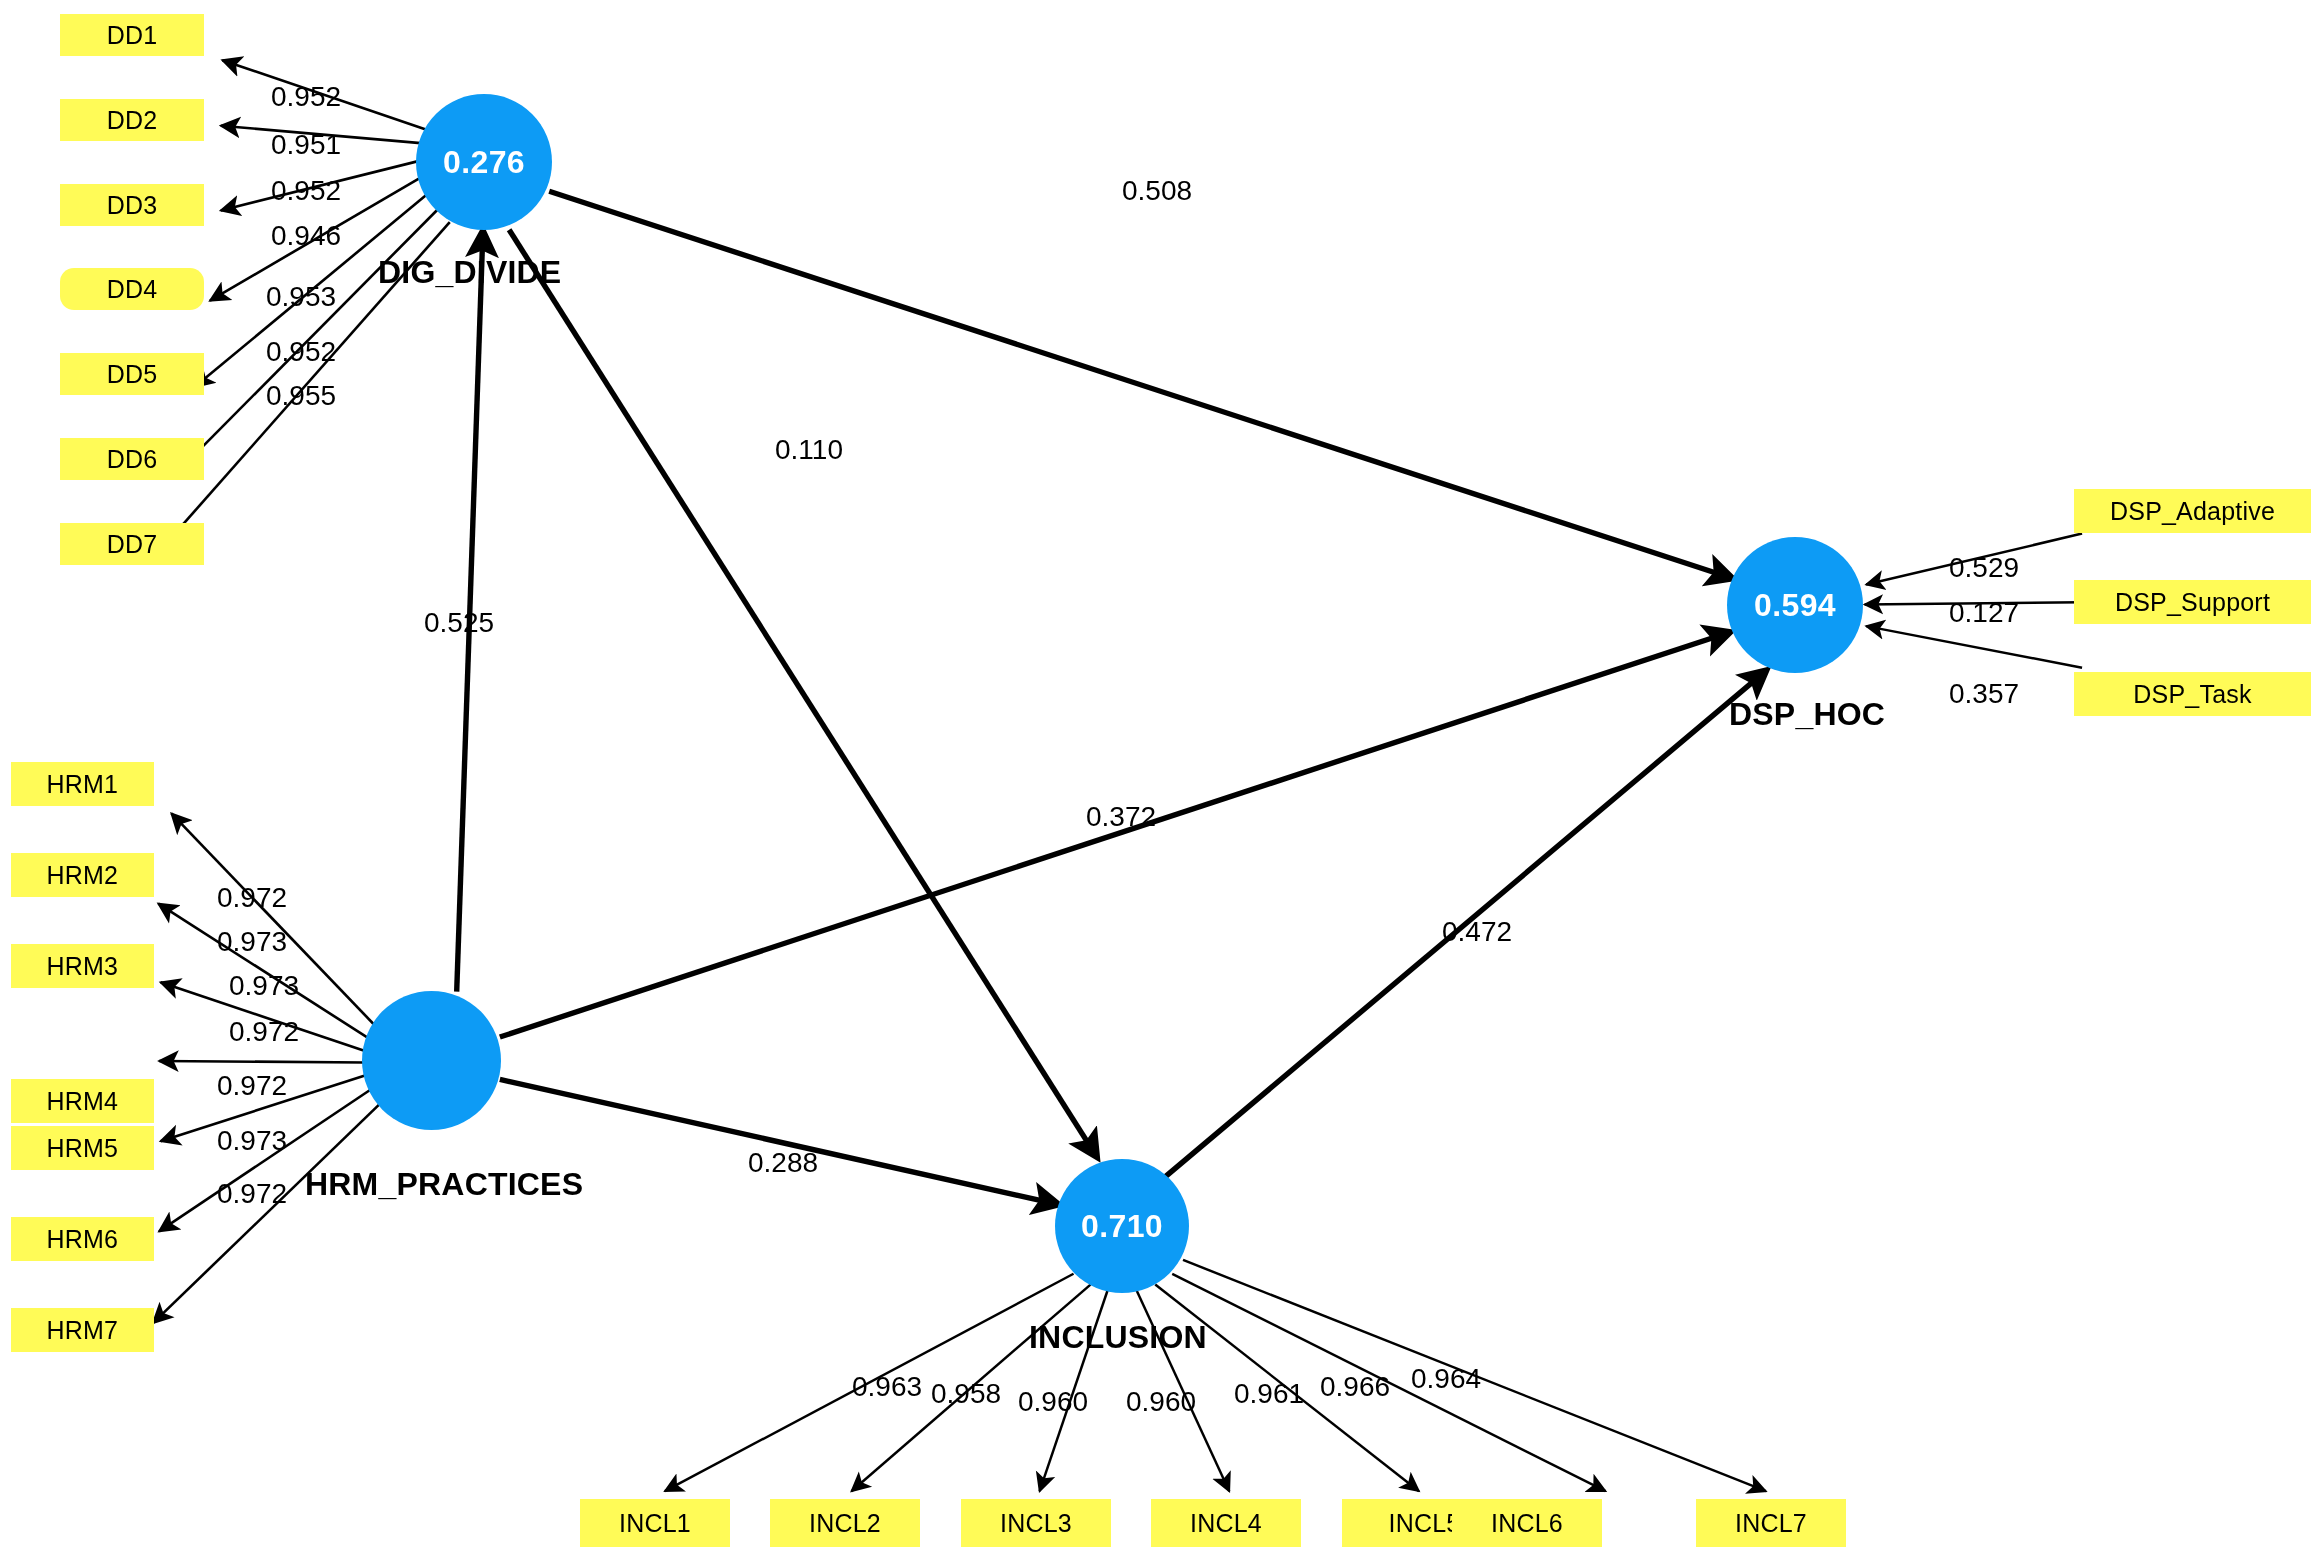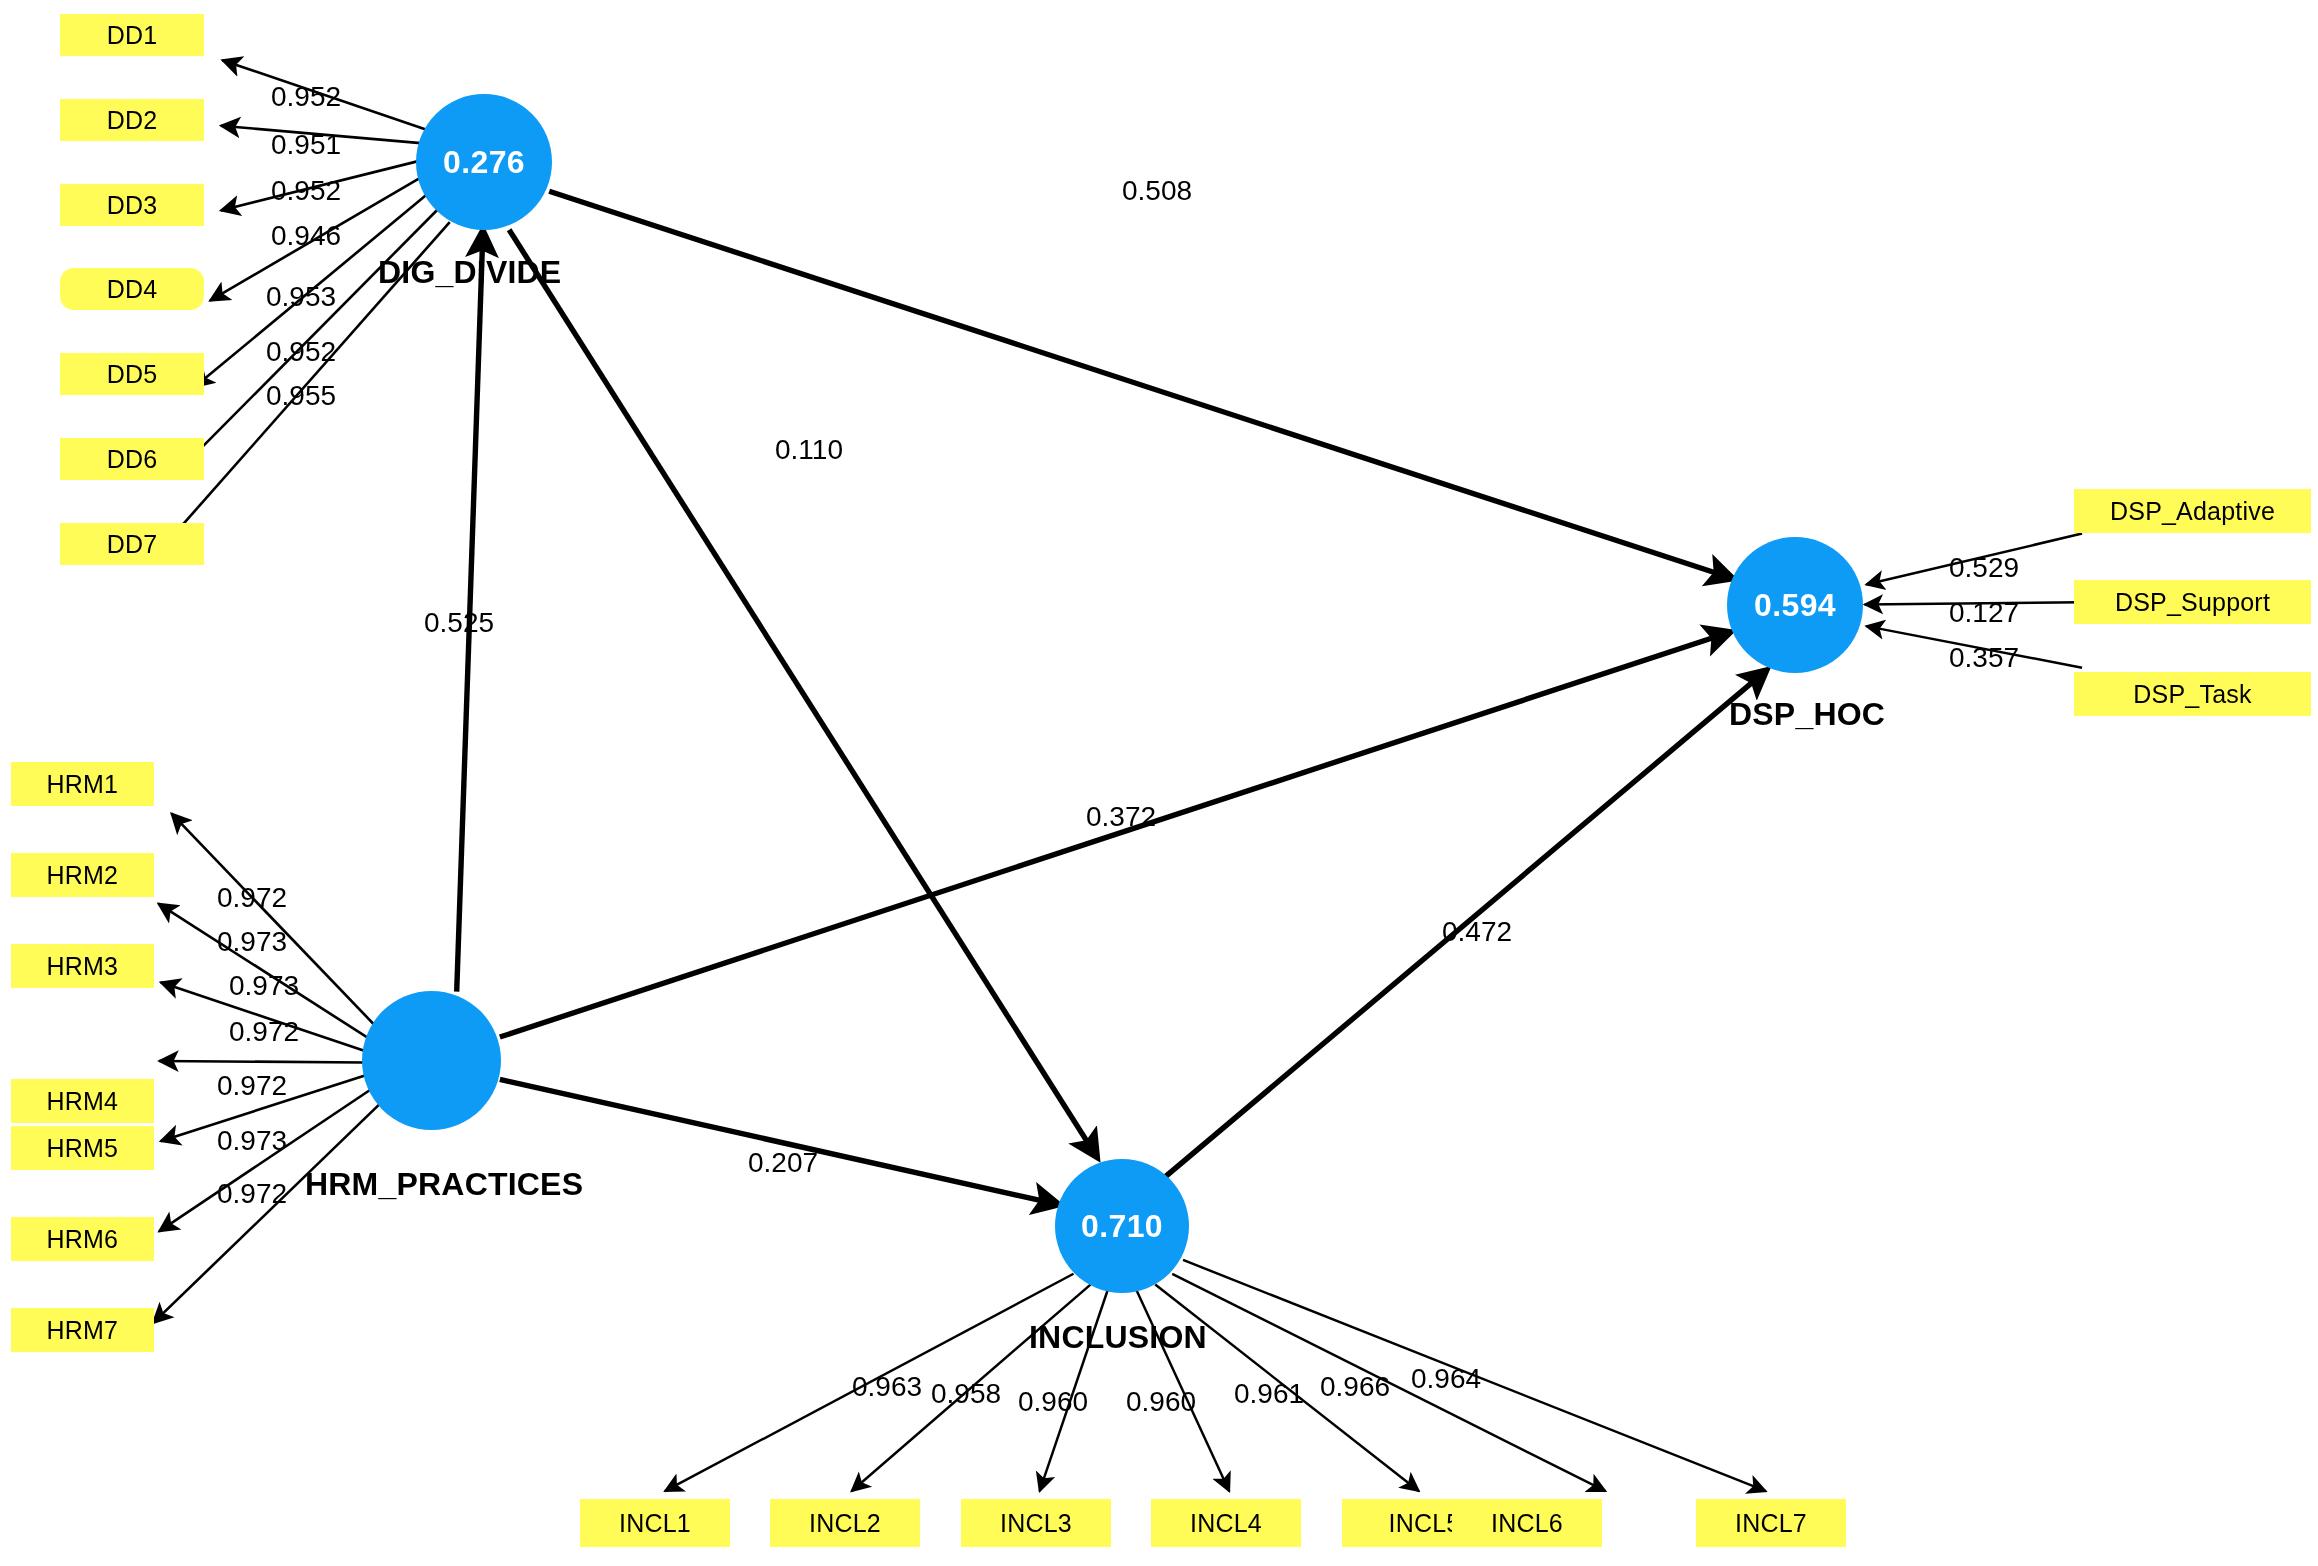--- a/index.html
+++ b/index.html
@@ -226,27 +226,27 @@
   </div>
   <div class="ind-box" style="left:2074px; top:580px; width:237px; height:44px;">
     <span>DSP_Support</span>
   </div>
   <div class="ind-box" style="left:2074px; top:672px; width:237px; height:44px;">
     <span>DSP_Task</span>
   </div>
 
   <div class="coef" style="left:1949px; top:554px;">0.529</div>
   <div class="coef" style="left:1949px; top:599px;">0.127</div>
-  <div class="coef" style="left:1949px; top:644px;">0.357</div>
+  <div class="coef" style="left:1949px; top:680px;">0.357</div>
 
   <div class="coef" style="left:1122px; top:177px;">0.508</div>
   <div class="coef" style="left:775px; top:436px;">0.110</div>
   <div class="coef" style="left:424px; top:609px;">0.525</div>
   <div class="coef" style="left:1086px; top:803px;">0.372</div>
-  <div class="coef" style="left:748px; top:1149px;">0.207</div>
+  <div class="coef" style="left:748px; top:1149px;">0.288</div>
   <div class="coef" style="left:1442px; top:918px;">0.472</div>
 
   <div class="lv-node" style="left:416px; top:94px; width:136px; height:136px;">
     <span>0.276</span>
   </div>
   <div class="lv-label" style="left:378px; top:254px;">DIG_DIVIDE</div>
 
   <div class="lv-node" style="left:362px; top:991px; width:139px; height:139px;">
     <span></span>
   </div>

